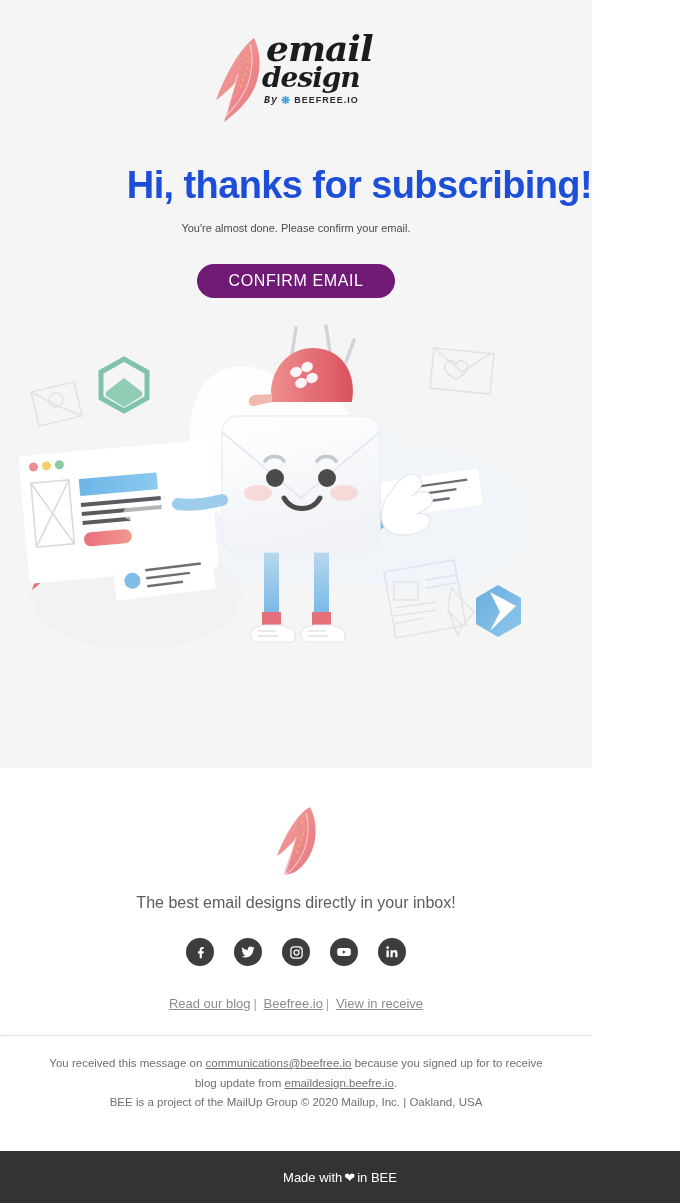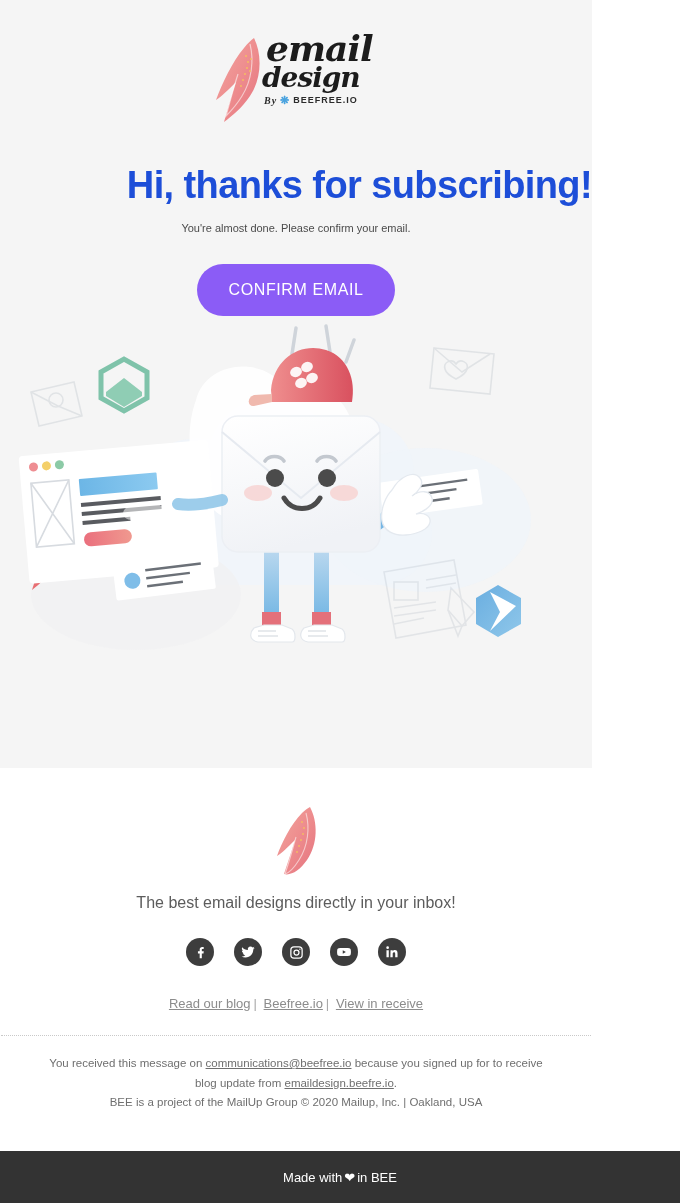--- a/index.html
+++ b/index.html
@@ -67,21 +67,21 @@
   .logo-by {
     margin-top: 3px;
     font-size: 9px;
     font-weight: 700;
     letter-spacing: 1px;
     color: #2b2b2b;
     display: flex;
     align-items: center;
     gap: 3px;
   }
-  .logo-by .by-italic { font-style: italic; font-family: Liberation Serif, serif; font-size: 10px; }
+  .logo-by .by-italic { font-style: italic; font-family: Liberation Mono, monospace; font-size: 10px; }
   .logo-by .bee-mark { color: #4aa3df; font-size: 11px; }
 
   .headline {
     text-align: right;
     font-size: 38px;
     font-weight: 700;
     color: #1d4ed8;
     letter-spacing: -0.6px;
     margin-top: 25px;
     line-height: 1.08;
@@ -92,26 +92,26 @@
     font-size: 11px;
     color: #4b4b4b;
     margin-top: 16px;
     font-weight: 400;
   }
 
   .cta-wrap { text-align: center; margin-top: 30px; }
 
   .cta-button {
     display: inline-block;
-    background: #8b5cf6;
+    background: #701a75;
     color: #ffffff;
     font-size: 16px;
     font-weight: 400;
     letter-spacing: 0.6px;
-    padding: 17px 32px;
+    padding: 8px 32px;
     border: none;
     border-radius: 30px;
     cursor: pointer;
     font-family: "Liberation Sans", sans-serif;
   }
 
   
   .illustration {
     position: absolute;
     left: 50%;

